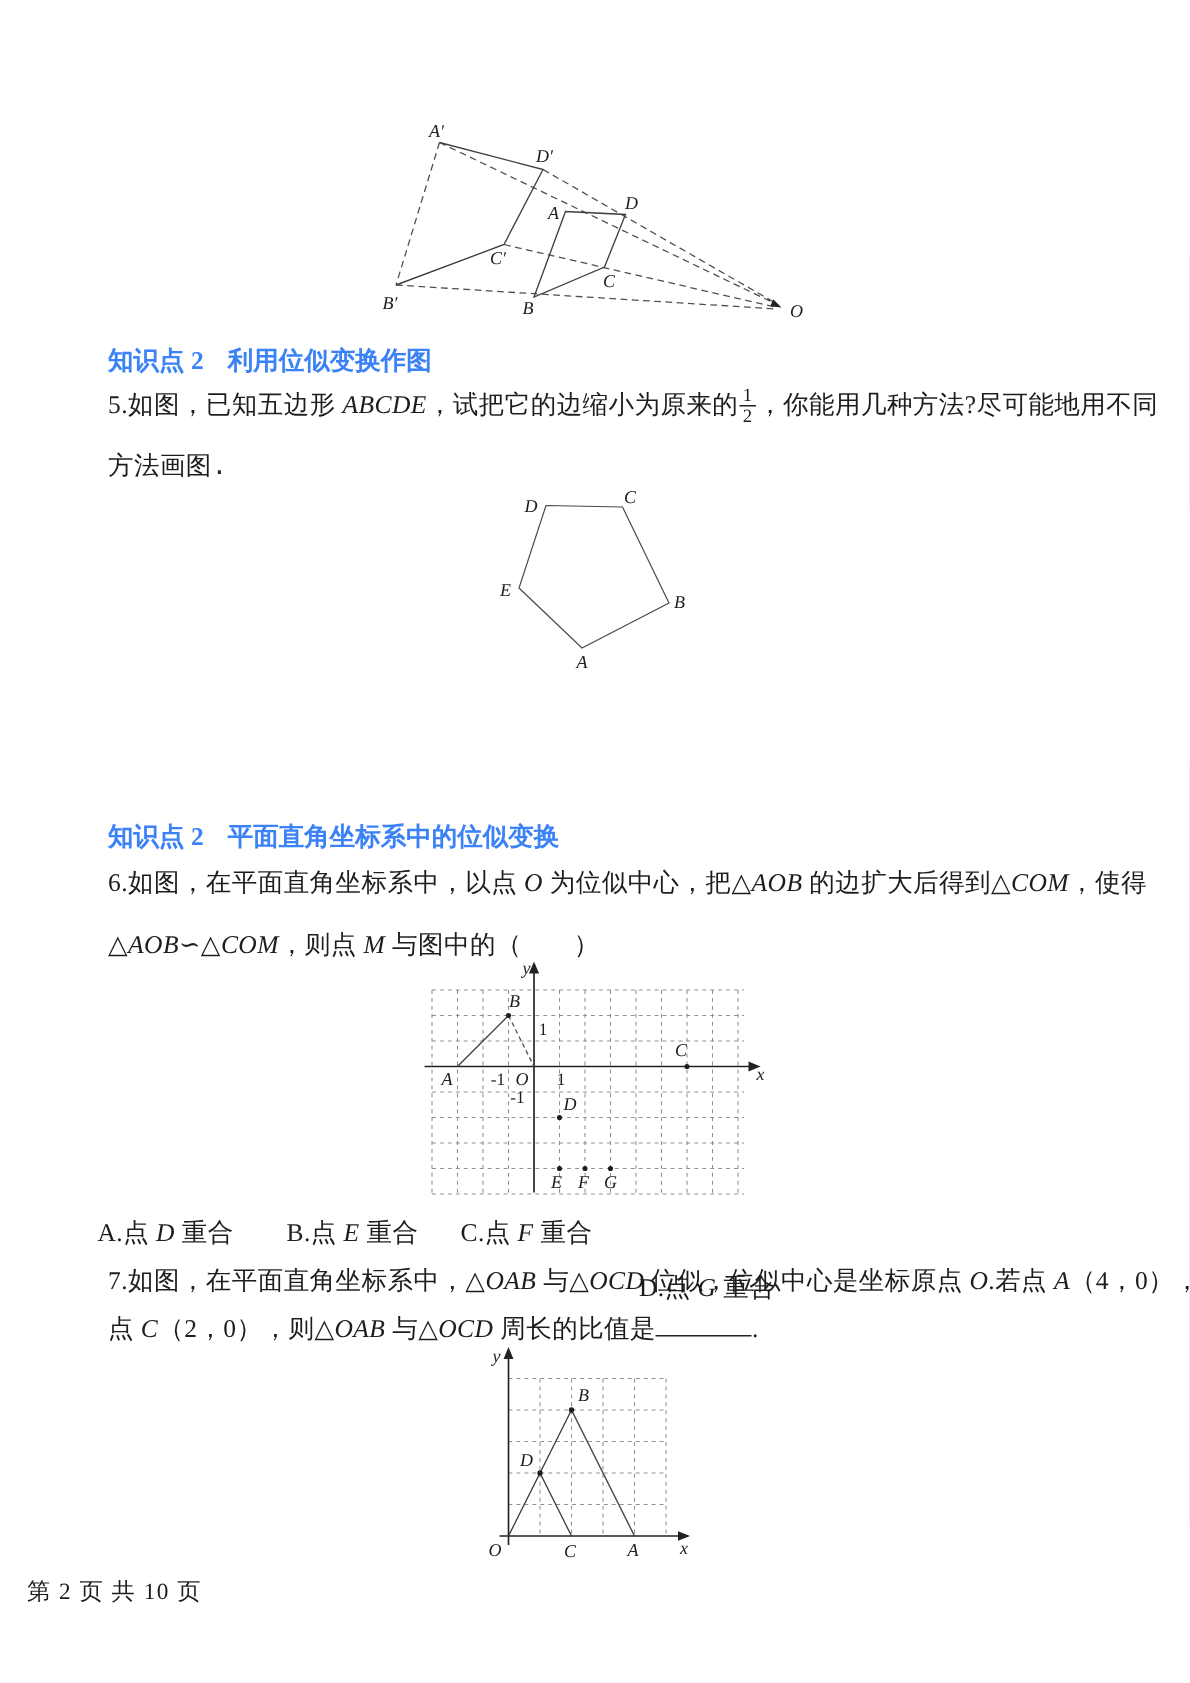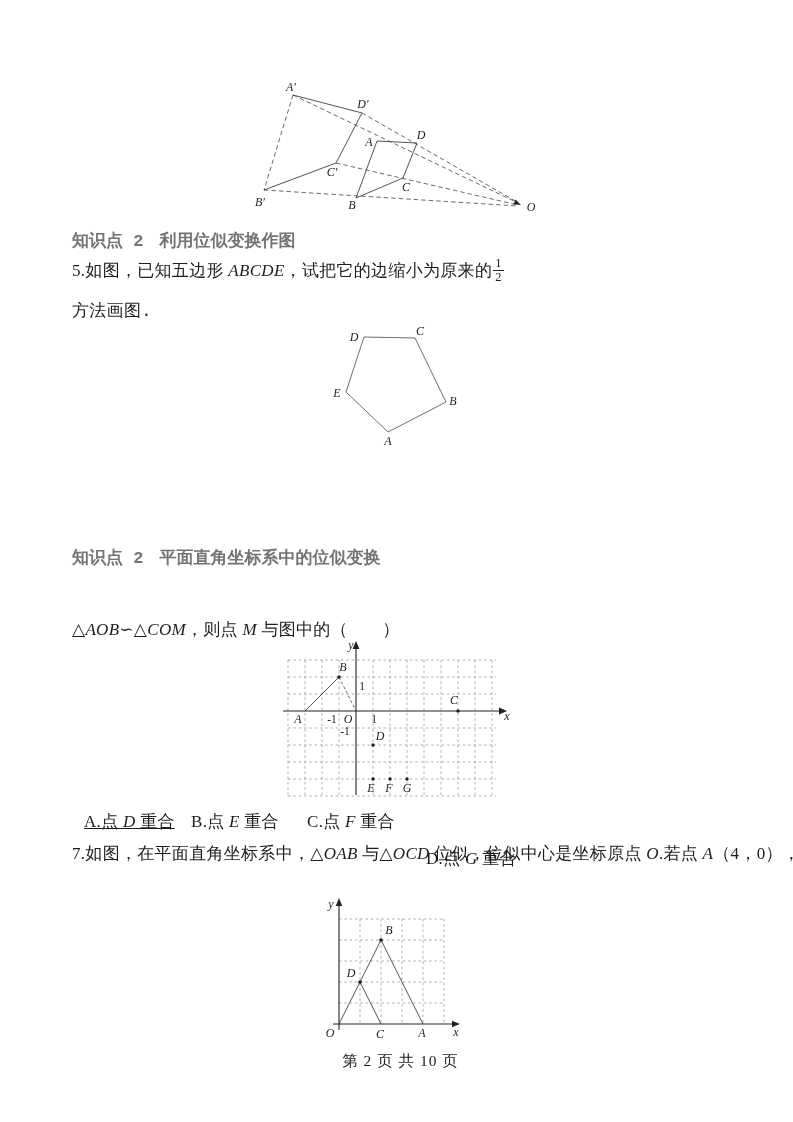--- a/index.html
+++ b/index.html
@@ -2,31 +2,31 @@
 <html lang="zh"><head>
 <meta charset="utf-8">
 <style>
   html,body{margin:0;padding:0;background:#e8e8e8;}
   .page{
     position:relative;width:793px;height:1122px;background:#ffffff;
     margin:0 auto;overflow:hidden;
     font-family:"Liberation Serif","DejaVu Serif",serif;color:#1d1d1d;
   }
   .abs{position:absolute;white-space:nowrap;}
-  .kp{font-family:Liberation Mono, monospace;font-weight:bold;font-size:17px;color:#737373;}
+  .kp{font-family:Liberation Serif, serif;font-weight:bold;font-size:17px;color:#3b82f6;}
   .kp .kp-title{margin-left:16px;}
   .bodyline{font-size:17px;letter-spacing:0.3px;}
   .bodyline i{font-family:"Liberation Serif","DejaVu Serif",serif;}
   .frac{display:inline-flex;flex-direction:column;align-items:center;vertical-align:middle;
         line-height:1.05;font-size:12.5px;margin:0 1px;transform:translateY(-1px);}
   .frac .fden{border-top:1px solid #222;padding:0 2px;}
   .frac .fnum{padding:0 2px;}
   .blank{display:inline-block;width:64px;height:1em;border-bottom:1px solid #222;vertical-align:baseline;}
   .options span.optlabel{font-style:normal;}
-  .footer{left:8px;right:0;text-align:center;font-size:15.5px;letter-spacing:1px;}
+  .footer{left:18px;right:0;font-size:15.5px;letter-spacing:1px;}
   
   svg{overflow:visible;}
   .solid{stroke:#3f3f3f;stroke-width:0.9;fill:none;}
   .thin{stroke:#4a4a4a;stroke-width:0.8;fill:none;}
   .dash{stroke:#4f4f4f;stroke-width:0.85;stroke-dasharray:4.5 3;fill:none;}
   .dash2{stroke:#4f4f4f;stroke-width:0.85;stroke-dasharray:3 2.2;fill:none;}
   .grid{stroke:#8f8f8f;stroke-width:0.7;stroke-dasharray:2.6 2.7;fill:none;}
   .axis{stroke:#222;stroke-width:1.1;fill:none;}
   .arrow{fill:#222;stroke:none;}
   .dot{fill:#1e1e1e;stroke:none;}
@@ -56,37 +56,38 @@
   </svg>
 
   <div class="abs kp" style="left:72px;top:229px;">
     <span>知识点 2</span><span class="kp-title">利用位似变换作图</span>
   </div>
 
   <div class="abs bodyline" style="left:72px;top:258px;">
     <span>5.如图，已知五边形 <i>ABCDE</i>，试把它的边缩小为原来的</span><span class="frac">
         <span class="fnum">1</span>
         <span class="fden">2</span>
-      </span>
+      </span><span>，你能用几种方法?尽可能地用不同</span>
   </div>
   <div class="abs bodyline" style="left:72px;top:299px;font-family:Liberation Mono, monospace;">方法画图.</div>
 
   <svg class="abs" style="left:325px;top:322px;" width="145" height="130" viewBox="0 0 145 130">
     <path class="thin" d="M39,15 L90,16 L121,80 L63,110 L21,70 Z"></path>
     <text class="lbl" x="29" y="19">D</text>
     <text class="lbl" x="95" y="13">C</text>
     <text class="lbl" x="12" y="75">E</text>
     <text class="lbl" x="128" y="83">B</text>
     <text class="lbl" x="63" y="123">A</text>
   </svg>
 
   <div class="abs kp" style="left:72px;top:546px;">
     <span>知识点 2</span><span class="kp-title">平面直角坐标系中的位似变换</span>
   </div>
 
+  <div class="abs bodyline" style="left:72px;top:577px;">6.如图，在平面直角坐标系中，以点 <i>O</i> 为位似中心，把△<i>AOB</i> 的边扩大后得到△<i>COM</i>，使得</div>
   <div class="abs bodyline" style="left:72px;top:618px;">△<i>AOB</i>∽△<i>COM</i>，则点 <i>M</i> 与图中的（　　）</div>
 
   <svg class="abs" style="left:281px;top:640px;" width="232" height="158" viewBox="0 0 232 158">
     <path class="grid" d="M7,20V156 M24,20V156 M41,20V156 M58,20V156 M92,20V156 M109,20V156 M126,20V156 M143,20V156 M160,20V156 M177,20V156 M194,20V156 M211,20V156"></path>
     <path class="grid" d="M7,20H215 M7,37H215 M7,54H215 M7,88H215 M7,105H215 M7,122H215 M7,139H215 M7,156H215"></path>
     <path class="axis" d="M2,71 L220,71"></path>
     <polygon class="arrow" points="226,71 218,67.6 218,74.4"></polygon>
     <path class="axis" d="M75,5 L75,155"></path>
     <polygon class="arrow" points="75,1 71.6,9 78.4,9"></polygon>
     <path class="solid" d="M24,71 L58,37"></path>
@@ -107,27 +108,30 @@
     <text class="num" x="81" y="50">1</text>
     <text class="num" x="64" y="95">-1</text>
     <text class="lbl" x="173" y="64">C</text>
     <text class="lbl" x="99" y="100">D</text>
     <text class="lbl" x="90" y="152">E</text>
     <text class="lbl" x="108" y="152">F</text>
     <text class="lbl" x="126" y="152">G</text>
   </svg>
 
   <div class="options">
-    <div class="abs bodyline" style="left:84px;top:810px;text-decoration:underline;"><span class="optlabel">A.</span><span>点 <i>D</i> 重合</span></div>
+    <div class="abs bodyline" style="left:65px;top:810px;"><span class="optlabel">A.</span><span>点 <i>D</i> 重合</span></div>
     <div class="abs bodyline" style="left:191px;top:810px;"><span class="optlabel">B.</span><span>点 <i>E</i> 重合</span></div>
     <div class="abs bodyline" style="left:307px;top:810px;text-align:center;"><span class="optlabel">C.</span><span>点 <i>F</i> 重合</span></div>
     <div class="abs bodyline" style="left:426px;top:810px;margin-top:37px;"><span class="optlabel">D.</span><span>点 <i>G</i> 重合</span></div>
   </div>
 
   <div class="abs bodyline" style="left:72px;top:842px;">7.如图，在平面直角坐标系中，△<i>OAB</i> 与△<i>OCD</i> 位似，位似中心是坐标原点 <i>O</i>.若点 <i>A</i>（4，0），</div>
+  <div class="abs bodyline" style="left:72px;top:873px;">
+    <span>点 <i>C</i>（2，0），则△<i>OAB</i> 与△<i>OCD</i> 周长的比值是</span><span class="blank"></span><span>.</span>
+  </div>
 
   <svg class="abs" style="left:318px;top:897px;" width="147" height="148" viewBox="0 0 147 148">
     <path class="grid" d="M42,22V127 M63,22V127 M84,22V127 M105,22V127 M126,22V127"></path>
     <path class="grid" d="M21,22H126 M21,43H126 M21,64H126 M21,85H126 M21,106H126"></path>
     <path class="axis" d="M21,5 L21,133"></path>
     <polygon class="arrow" points="21,1 17.7,9 24.3,9"></polygon>
     <path class="axis" d="M15,127 L137,127"></path>
     <polygon class="arrow" points="142,127 134,123.8 134,130.2"></polygon>
     <path class="solid" d="M21,127 L63,43 L105,127"></path>
     <path class="solid" d="M42,85 L63,127"></path>

